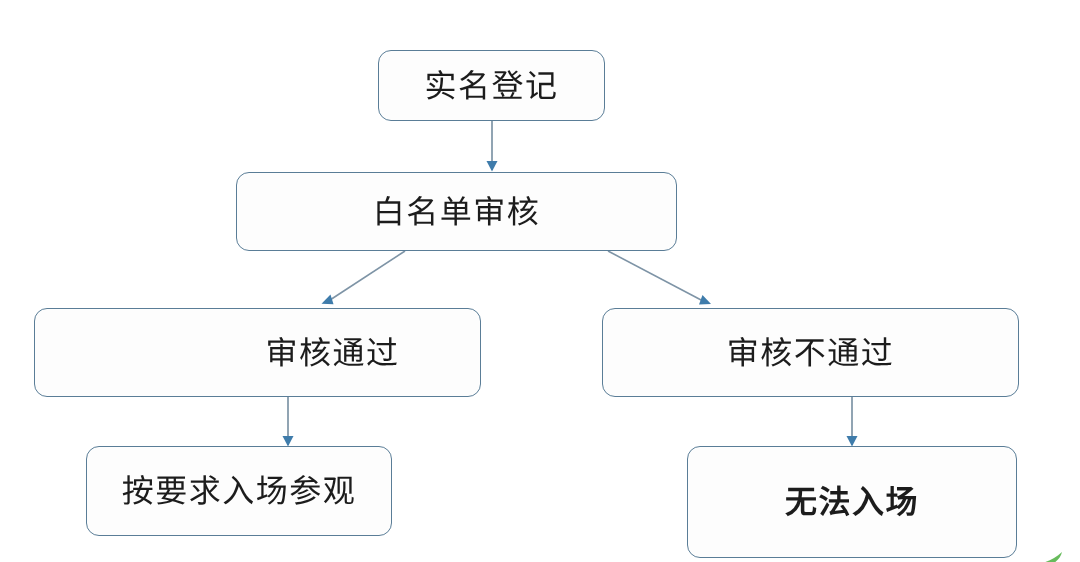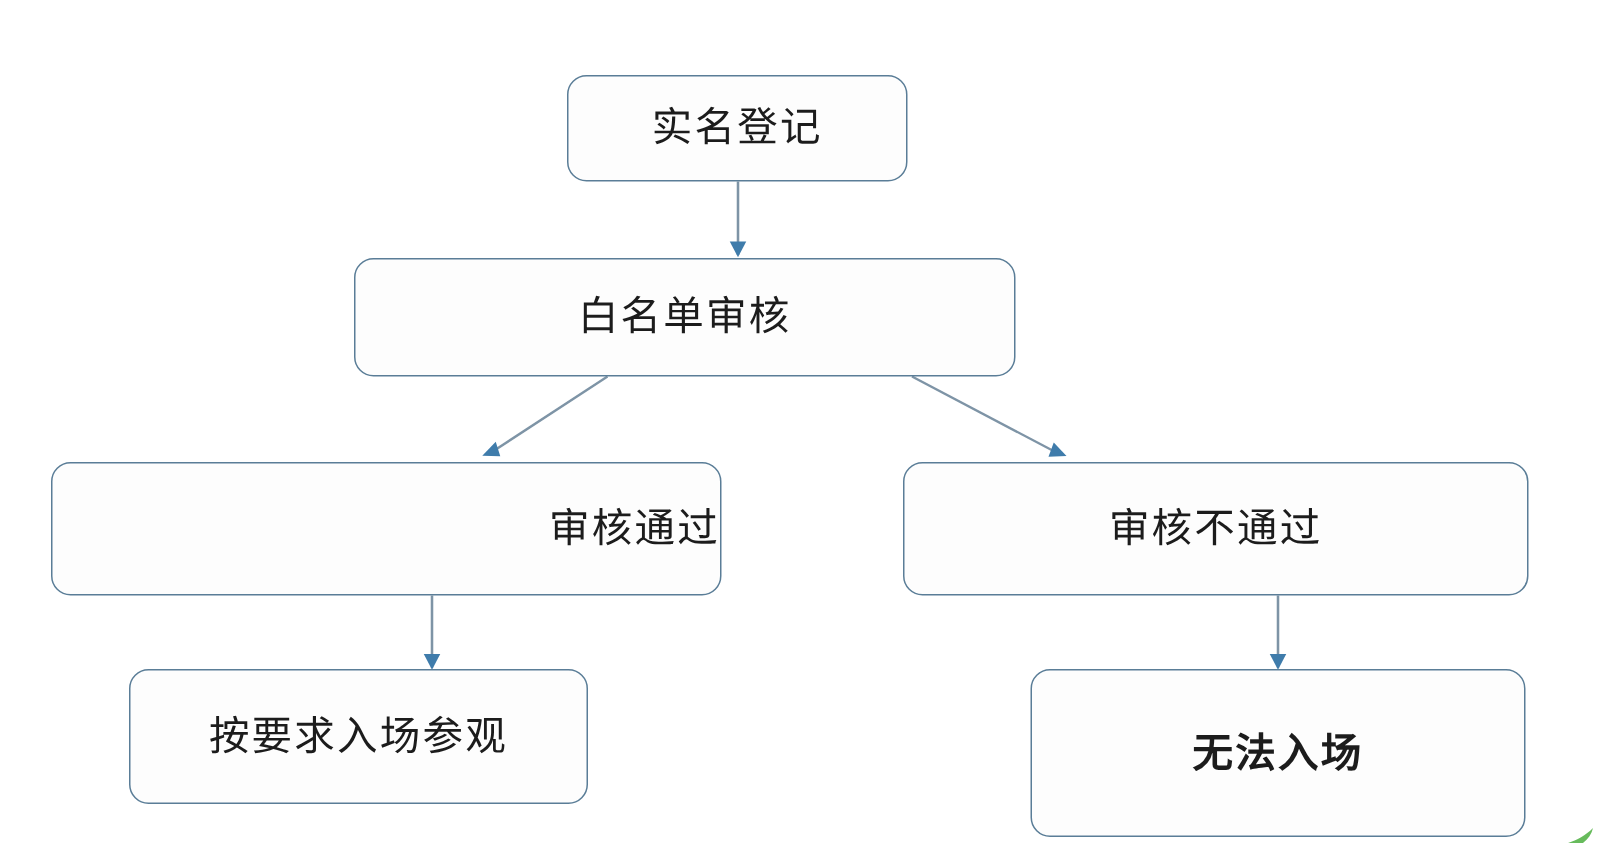--- a/index.html
+++ b/index.html
@@ -32,31 +32,31 @@
     border: 1.6px solid #5a7d97;
     border-radius: 13px;
     background: #fdfdfd;
     display: flex;
     align-items: center;
     justify-content: center;
     z-index: 2;
   }
   .node-label {
     font-family: "DejaVu Sans", "Liberation Sans", sans-serif;
-    font-size: 27px;
+    font-size: 32px;
     line-height: 1;
     color: #1c1c1c;
     letter-spacing: 1.5px;
     white-space: nowrap;
   }
   
   #node-register      { left: 378px; top: 50px;  width: 227px; height: 71px; }
   #node-whitelist     { left: 236px; top: 172px; width: 441px; height: 79px; }
   #node-approved      { left: 34px;  top: 308px; width: 447px; height: 89px;
-                        justify-content: flex-end; padding-left: 150px; }
+                        justify-content: center; padding-left: 150px; }
   #node-rejected      { left: 602px; top: 308px; width: 417px; height: 89px; }
   #node-enter-allowed { left: 86px; top: 446px; width: 306px; height: 90px; }
   #node-entry-denied  { left: 687px; top: 446px; width: 330px; height: 112px; font-weight: bold; }
 
   .watermark-leaf {
     position: absolute;
     left: 1026px;
     top: 548px;
     width: 46px;
     height: 20px;

